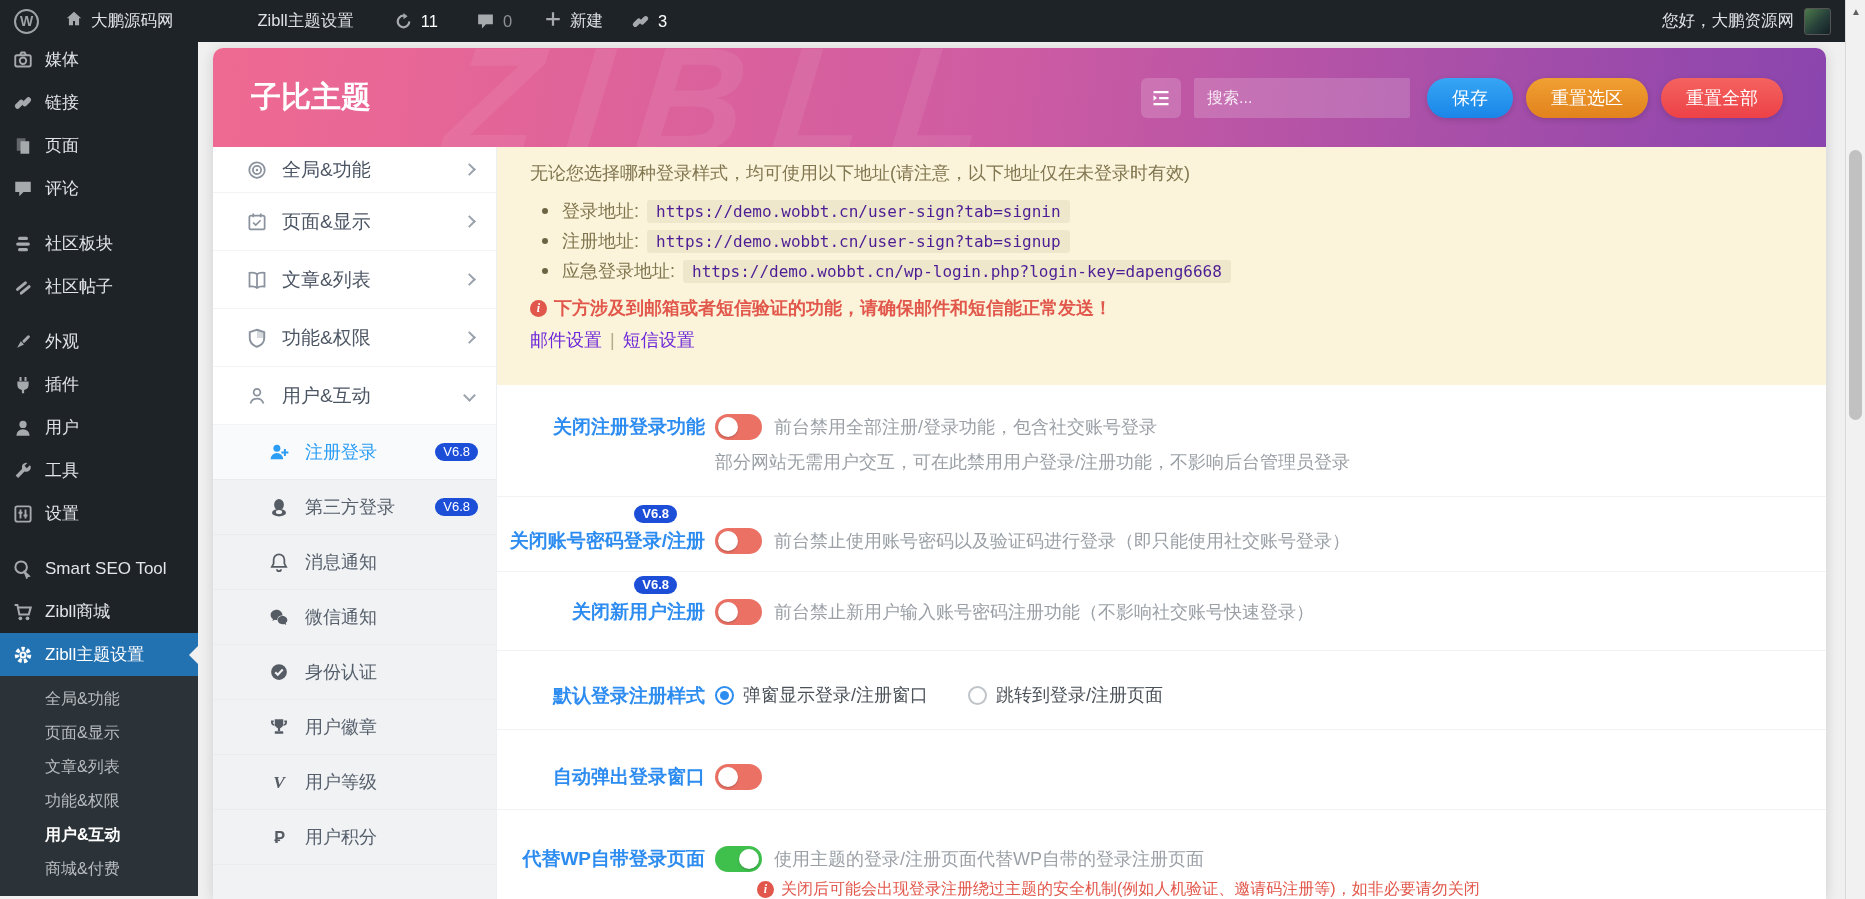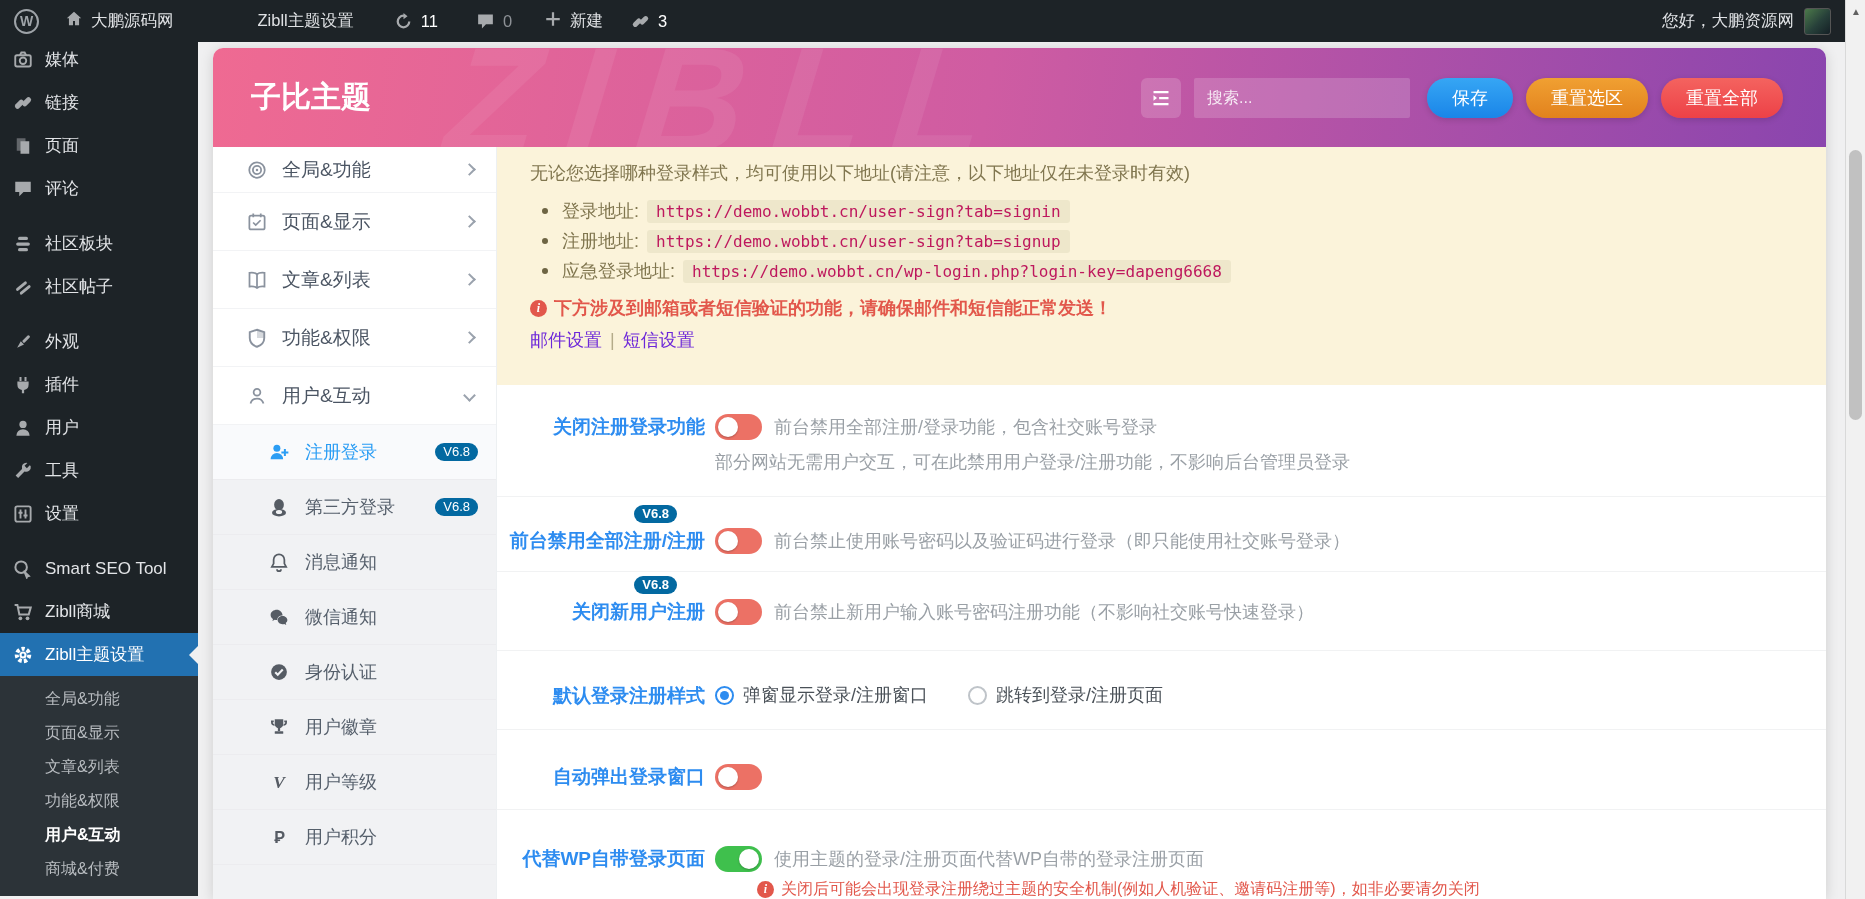--- a/index.html
+++ b/index.html
@@ -52,30 +52,30 @@
   .nav-item { height:58px; flex:none; display:flex; align-items:center; border-bottom:1px solid #f2f3f5; color:#4b5563; font-size:19px; cursor:pointer; position:relative; }
   .nav-item:first-child { height:46px; }
   .nav-item .ico { width:20px; height:20px; color:#8a929e; margin:0 15px 0 34px; }
   .chev { width:9px; height:9px; border-top:2px solid #9aa2ad; border-right:2px solid #9aa2ad; transform:rotate(45deg); position:absolute; right:22px; }
   .chev.down { transform:rotate(135deg); }
   #subnav { flex:1; background:#f1f2f4; }
   .subnav-item { height:55px; display:flex; align-items:center; color:#555f6b; font-size:18px; cursor:pointer; position:relative; border-bottom:1px solid #ececef; }
   .subnav-item .ico { width:20px; height:20px; margin:0 16px 0 56px; color:#565c64; }
   .subnav-item.active { background:#f9fafc; color:#2b9df4; }
   .subnav-item.active .ico { color:#2b9df4; }
-  .badge { background:#0369a1; color:#fff; font-size:13px; line-height:18px; padding:0 8px; border-radius:9px; white-space:nowrap; }
+  .badge { background:#1d4ed8; color:#fff; font-size:13px; line-height:18px; padding:0 8px; border-radius:9px; white-space:nowrap; }
   .subnav-item .badge { position:absolute; right:18px; top:50%; margin-top:-9px; }
 
   
   #content { flex:1; min-width:0; display:flex; flex-direction:column; background:#fff; }
   #infobox { height:238px; flex:none; background:#fbf3da; padding:13px 40px 0 33px; color:#80764f; font-size:18px; }
   #infobox .intro { line-height:26px; margin-bottom:10px; }
   .addr-line { display:flex; align-items:center; height:30px; }
   .addr-line .bullet { width:6px; height:6px; border-radius:50%; background:#6d6443; margin:0 14px 0 12px; }
-  .addr-line code { font-family:"DejaVu Sans Mono","Liberation Mono",monospace; font-size:16px; color:#be185d; background:#eee7cb; padding:2px 9px; border-radius:3px; margin-left:8px; }
+  .addr-line code { font-family:"DejaVu Sans Mono","Liberation Mono",monospace; font-size:16px; color:#4c1d95; background:#eee7cb; padding:2px 9px; border-radius:3px; margin-left:8px; }
   .warn-line { display:flex; align-items:center; gap:7px; color:#e2574b; margin-top:10px; font-weight:bold; }
   .info-dot { width:17px; height:17px; border-radius:50%; background:#e2574b; color:#fff; font-size:12px; font-weight:bold; font-style:italic; display:inline-flex; align-items:center; justify-content:center; flex:none; font-family:"Liberation Serif",serif; }
   .set-links { margin-top:8px; }
   .set-links a { color:#6d28d9; cursor:pointer; }
   .set-links .sep { color:#b4ab8a; margin:0 8px; }
 
   .row { display:flex; align-items:flex-start; position:relative; flex:none; }
   .row + .row { border-top:1px solid #f1f2f3; }
   .row-label { width:208px; flex:none; text-align:right; font-size:19px; font-weight:bold; color:#2d8cf0; line-height:26px; position:relative; }
   .row-label .badge { position:absolute; right:28px; top:-23px; }
@@ -530,21 +530,21 @@
               </span>
             <span class="desc">前台禁用全部注册/登录功能，包含社交账号登录</span>
           </div>
           <div class="desc desc2">部分网站无需用户交互，可在此禁用用户登录/注册功能，不影响后台管理员登录</div>
         </div>
       </div>
 
       <div class="row r2">
         <div class="row-label">
           <span class="badge">V6.8</span>
-          <span>前台禁用全部注册/注册</span>
+          <span>关闭账号密码登录/注册</span>
         </div>
         <div class="row-ctl">
           <div class="ctl-line">
             <span class="toggle off">
                 <span class="knob"></span>
               </span>
             <span class="desc">前台禁止使用账号密码以及验证码进行登录（即只能使用社交账号登录）</span>
           </div>
         </div>
       </div>

